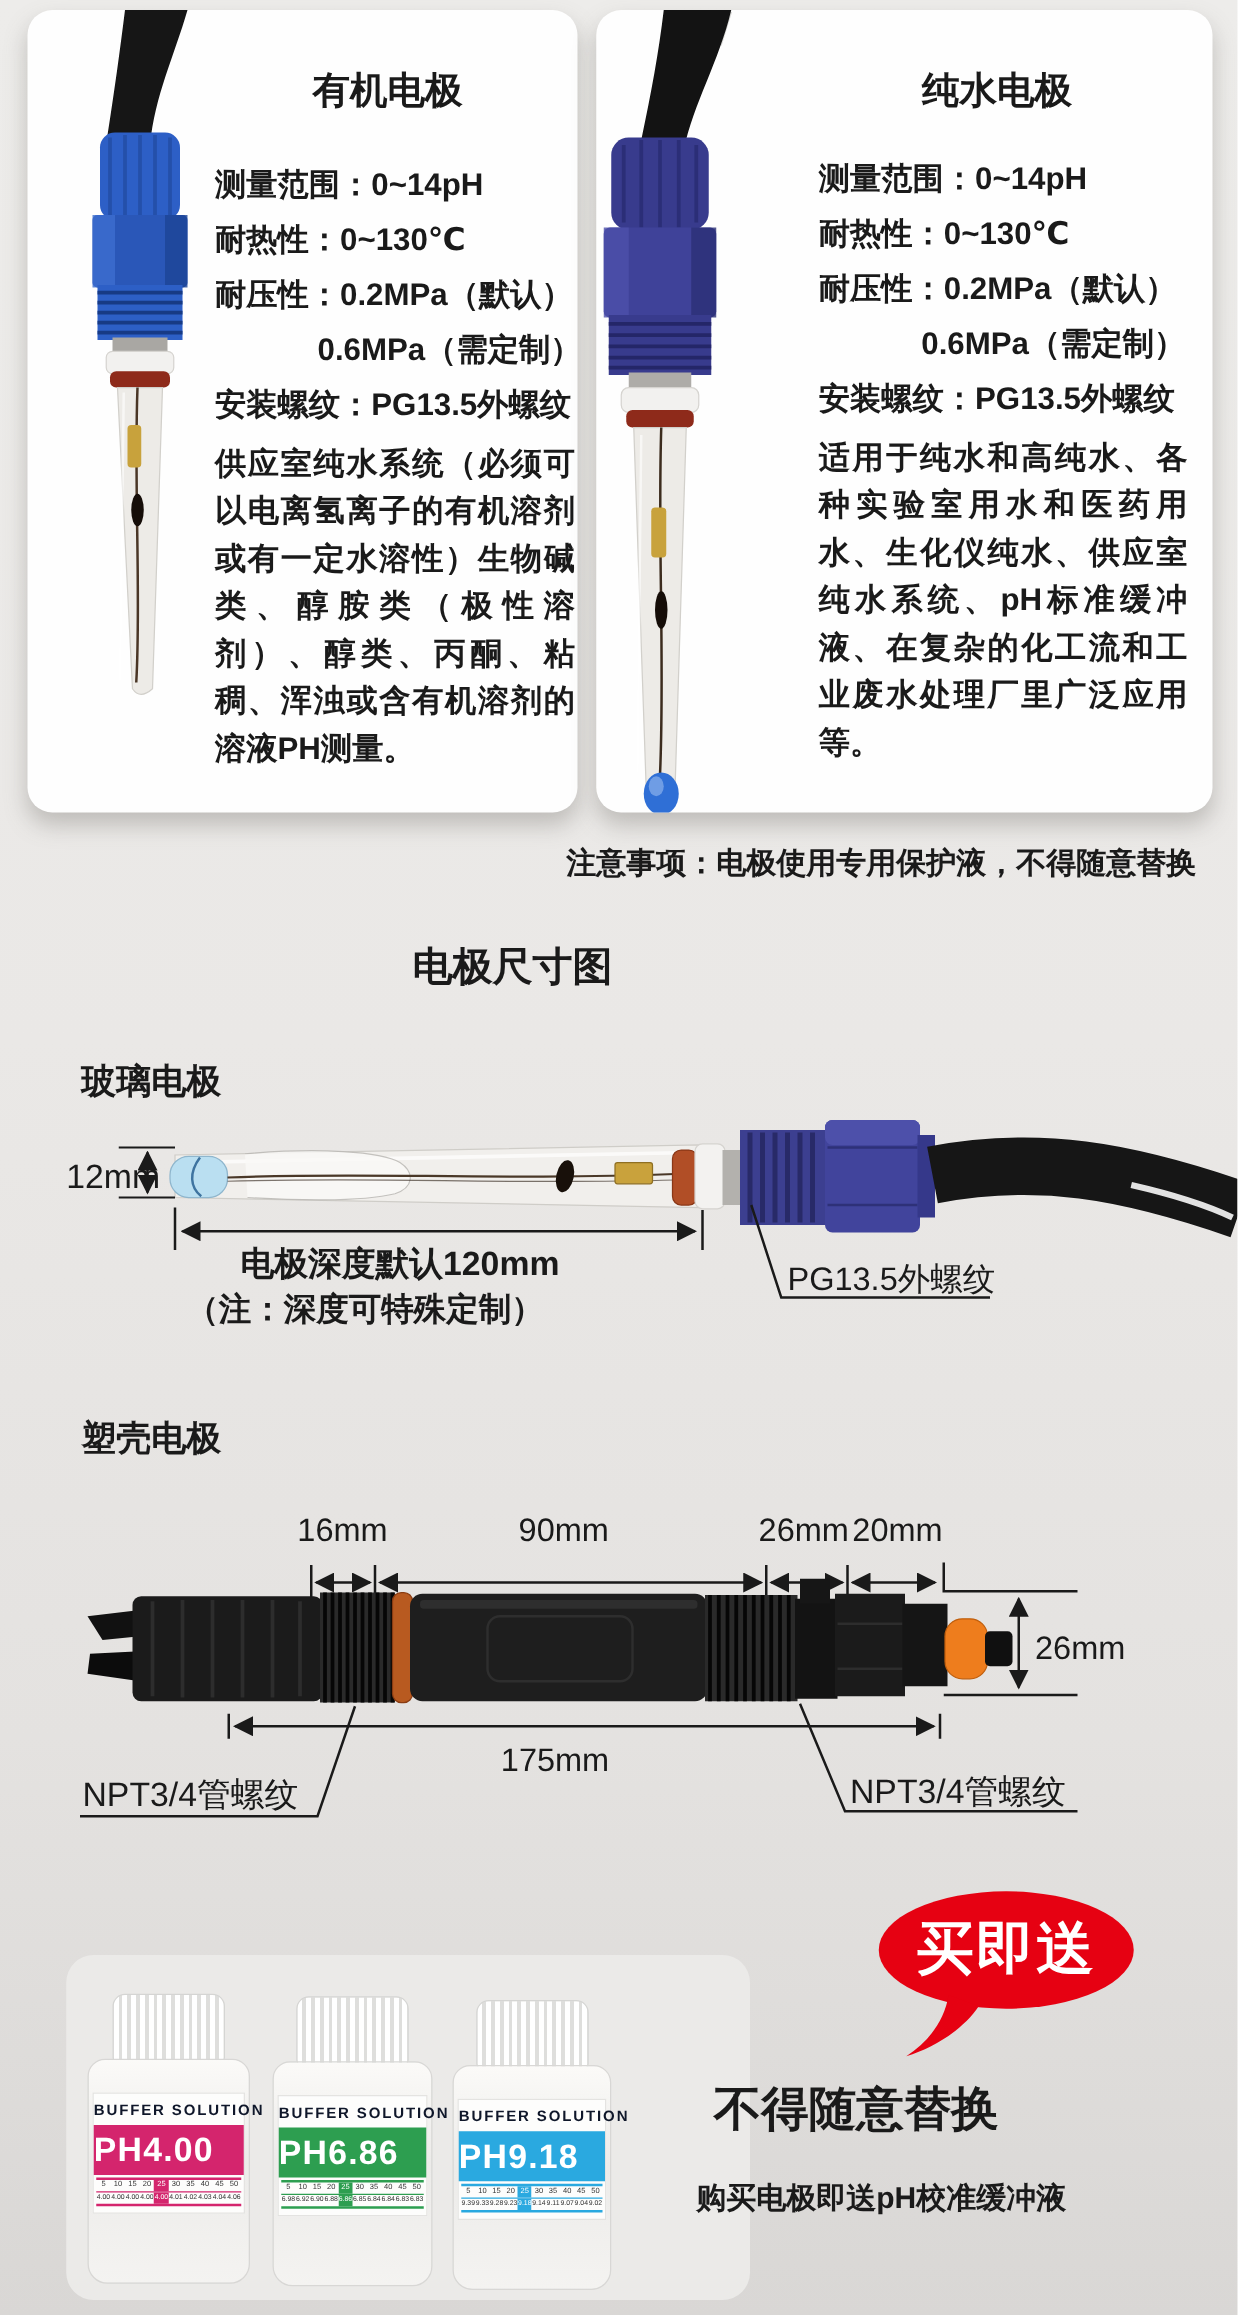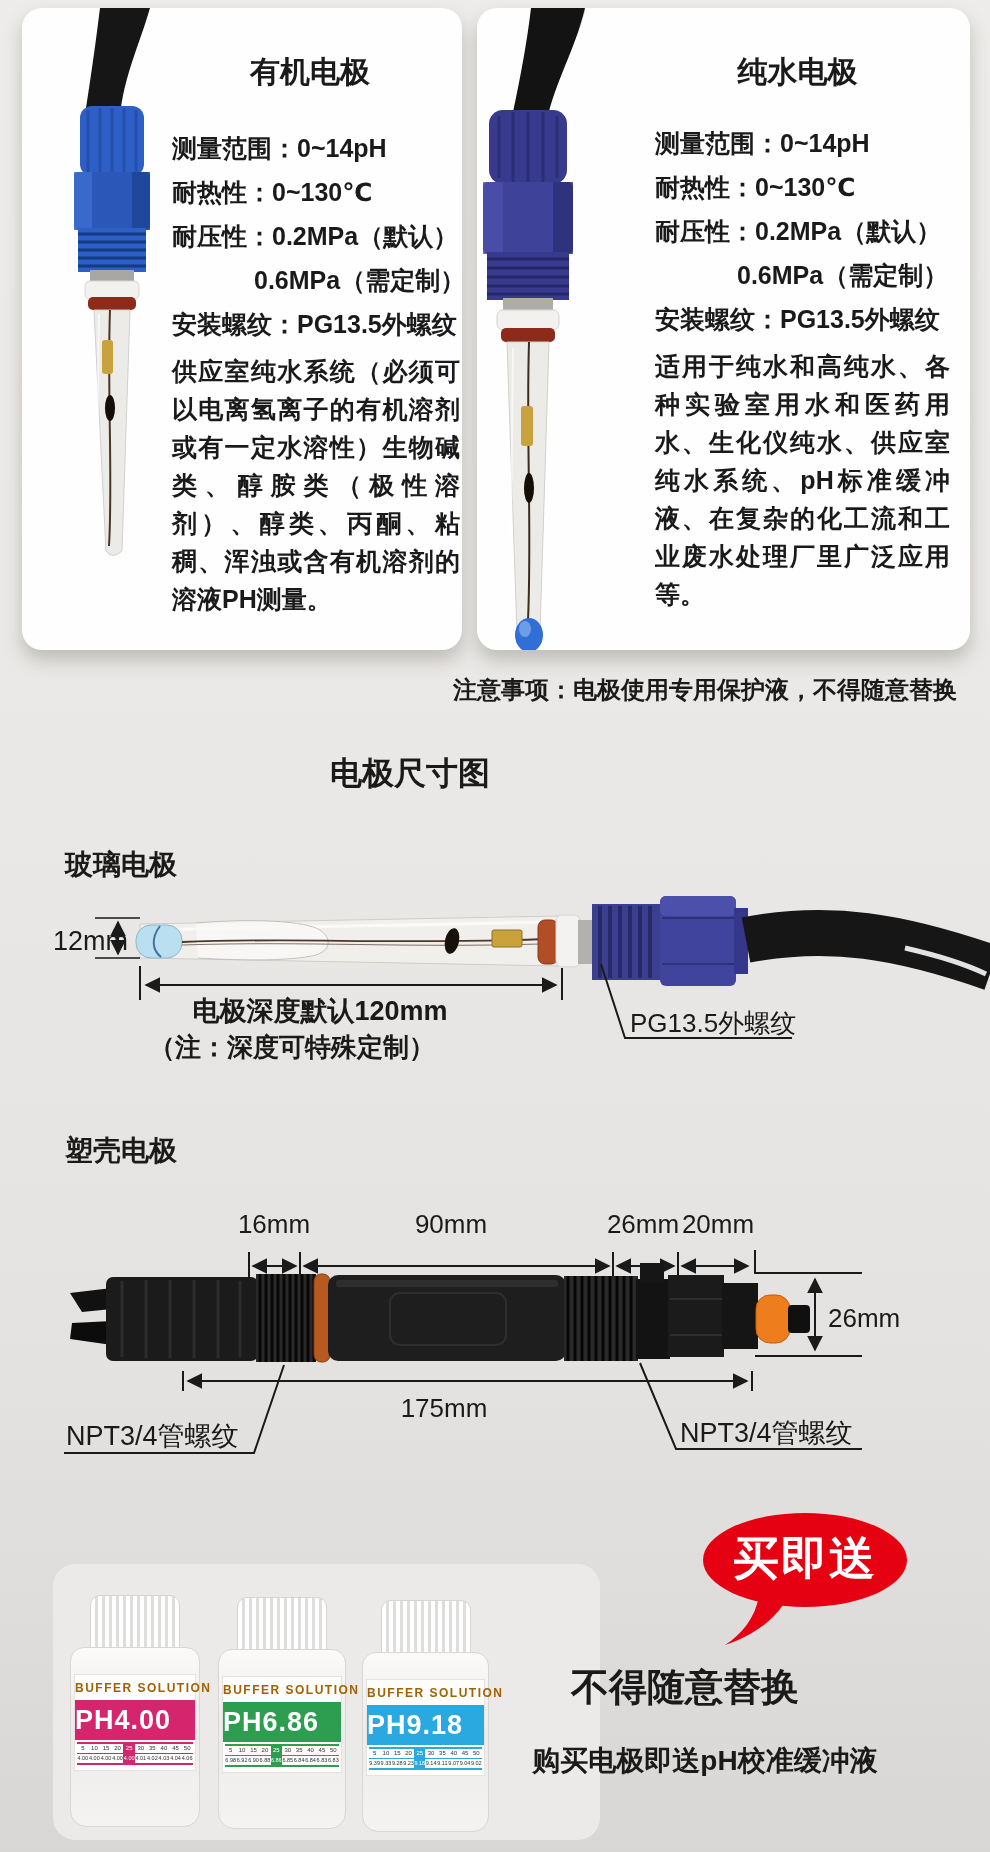--- a/index.html
+++ b/index.html
@@ -29,35 +29,35 @@
   .plastic-heading{top:1132px;}
   .diagram{position:absolute;left:0;}
   .gift-panel{position:absolute;left:53px;top:1564px;width:547px;height:276px;
     border-radius:22px;background:#ebeae8;}
   .bottle{position:absolute;}
   .cap{width:88px;height:54px;margin:0 auto;border:1px solid #d5d5d3;border-radius:10px 10px 5px 5px;
     background:repeating-linear-gradient(90deg,#ffffff 0 4px,#dededc 4px 7px);}
   .bbody{margin-top:-4px;height:178px;border:1px solid #d8d7d5;border-radius:14px 14px 16px 16px;
     background:linear-gradient(180deg,#fbfaf8,#ecebe9 45%,#f4f3f1);}
   .blabel{margin:26px 3px 0;background:#fdfdfc;border:1px solid #e4e3e1;padding:6px 0 0;}
-  .btitle{font-size:12px;font-weight:700;letter-spacing:1.5px;text-align:center;color:#a16207;white-space:nowrap;}
+  .btitle{font-size:12px;font-weight:700;letter-spacing:1.5px;text-align:center;color:#0f172a;white-space:nowrap;}
   .band{margin-top:5px;height:40px;background:var(--bc);color:#fff;font-size:27px;font-weight:700;
     text-align:left;line-height:40px;letter-spacing:1px;}
   .btable{margin:2px 2px 5px;border-top:2px solid var(--bc);border-bottom:2px solid var(--bc);}
   .trow{display:flex;border-bottom:1px solid var(--bc);}
   .trow:last-child{border-bottom:none;}
   .trow span{flex:1;text-align:center;font-size:6px;line-height:9px;color:#333;overflow:hidden;}
   .trow.v span{font-size:5.5px;}
   .trow span.hl{background:var(--bc);color:#fff;}
   .bubble-text{position:absolute;left:705px;top:1528px;width:200px;margin:0;text-align:center;
     color:#ffffff;font-size:46px;font-weight:700;letter-spacing:2px;}
   .gift-title{position:absolute;left:545px;top:1662px;width:280px;margin:0;text-align:center;
     font-size:38px;font-weight:700;}
   .gift-sub{position:absolute;left:519px;top:1742px;width:372px;margin:0;text-align:center;
-    font-size:28px;font-weight:600;white-space:nowrap;}
+    font-size:24px;font-weight:600;white-space:nowrap;}
   svg text{font-family:"Liberation Sans","DejaVu Sans",sans-serif;fill:#1a1a1a;}
 </style>
 </head>
 <body>
 
 <div class="page">
 
   <svg width="0" height="0" style="position:absolute" aria-hidden="true">
     <defs>
       <marker id="arw" viewBox="0 0 10 10" refX="9" refY="5" markerWidth="8" markerHeight="8" orient="auto-start-reverse">

